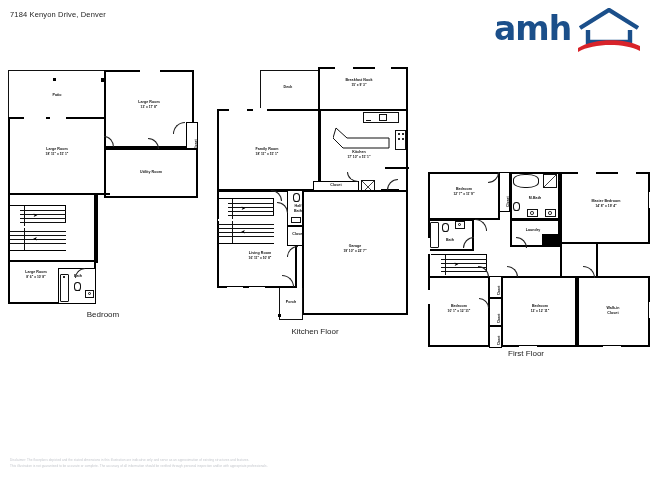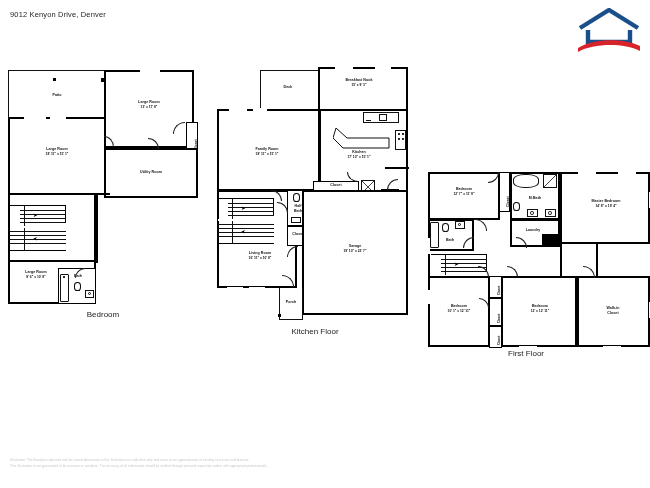--- a/index.html
+++ b/index.html
@@ -143,23 +143,24 @@
     line-height: 5.6px;
     color: #c3c6cc;
     letter-spacing: .08px;
   }
   #disclaimer div { white-space: nowrap; }
 </style>
 </head>
 <body>
 
 <div id="header">
-  <div id="address">9012 Kenyon Drive, Denver</div>
+  <div id="address">7184 Kenyon Drive, Denver</div>
 
   <div id="logo">
+    <div id="logo-word">amh</div>
     <svg id="logo-mark" viewBox="0 0 66 44">
       <path d="M4 20 L33 2 L62 20" fill="none" stroke="#1b4f8a" stroke-width="4.4" stroke-linejoin="miter"></path>
       <path d="M12 22 L12 34 L54 34 L54 22" fill="none" stroke="#1b4f8a" stroke-width="4.4"></path>
       <path d="M2 40 C18 30, 48 30, 64 38 L64 43 C48 35, 18 35, 2 44 Z" fill="#d8232a"></path>
     </svg>
   </div>
 </div>
 
 <div id="plan">
 

